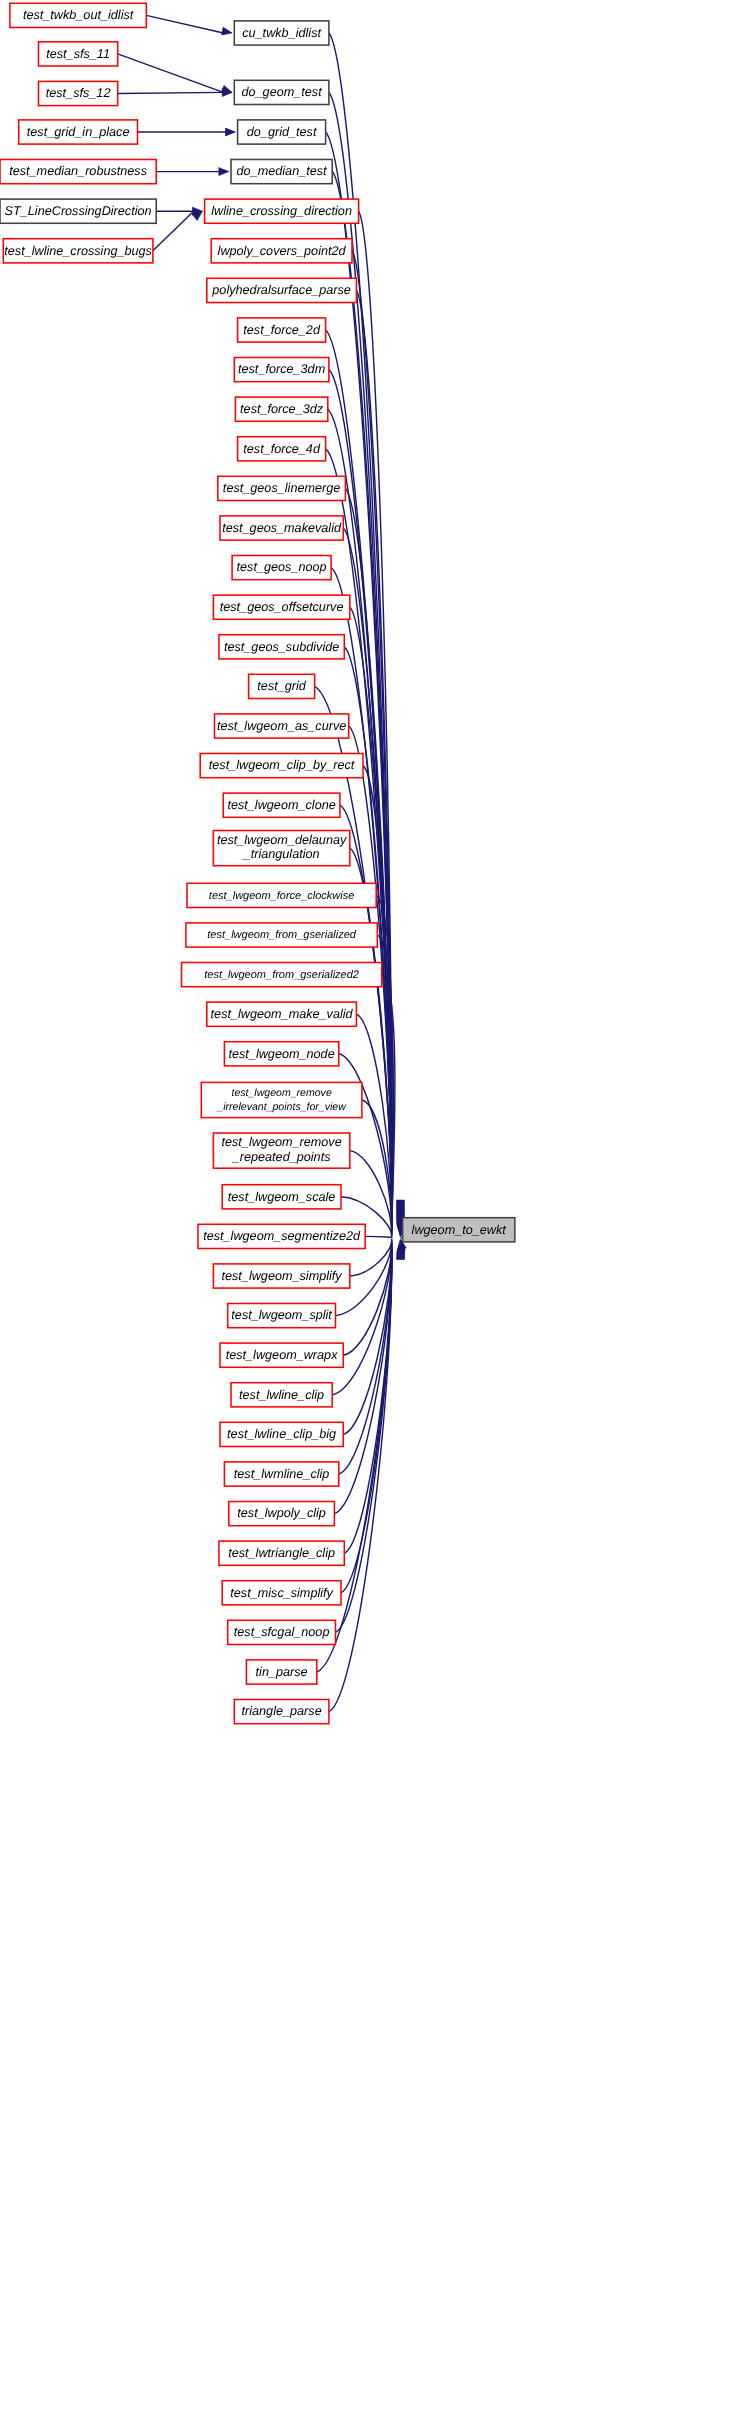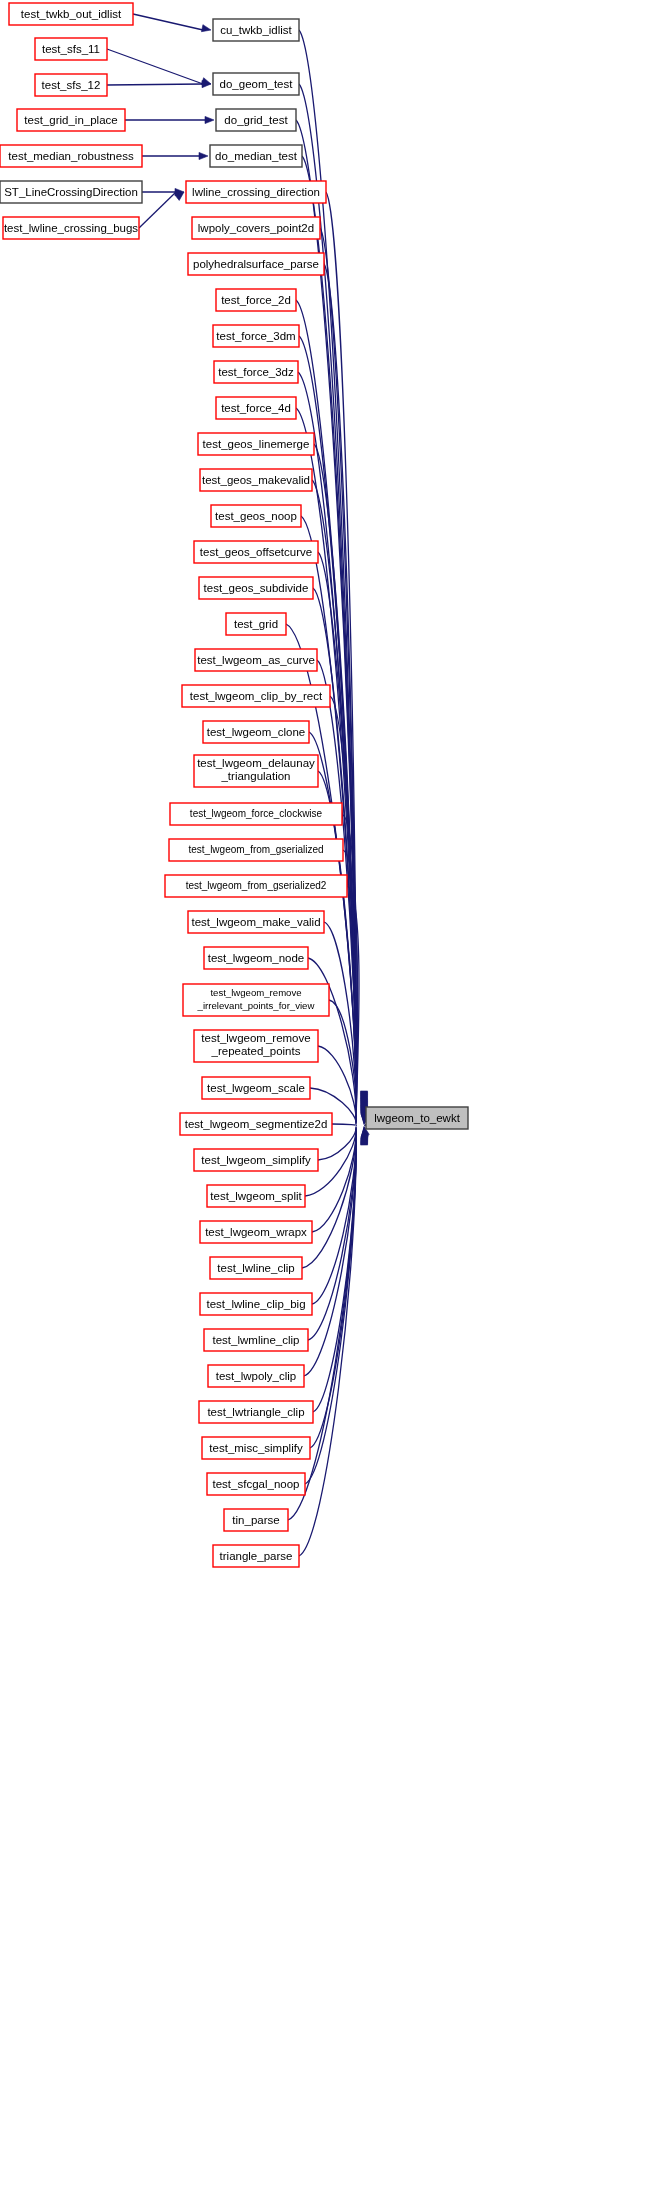--- a/index.html
+++ b/index.html
@@ -9,20 +9,21 @@
   }
   body {
     font-family: "Liberation Sans", sans-serif;
   }
   #graph-root {
     position: relative;
     width: 663px;
     height: 2212px;
     background: #ffffff;
     overflow: hidden;
+    font-style: italic;
   }
   #graph-svg {
     position: absolute;
     left: 0;
     top: 0;
     width: 663px;
     height: 2212px;
   }
   .node-box {
     fill: #ffffff;

